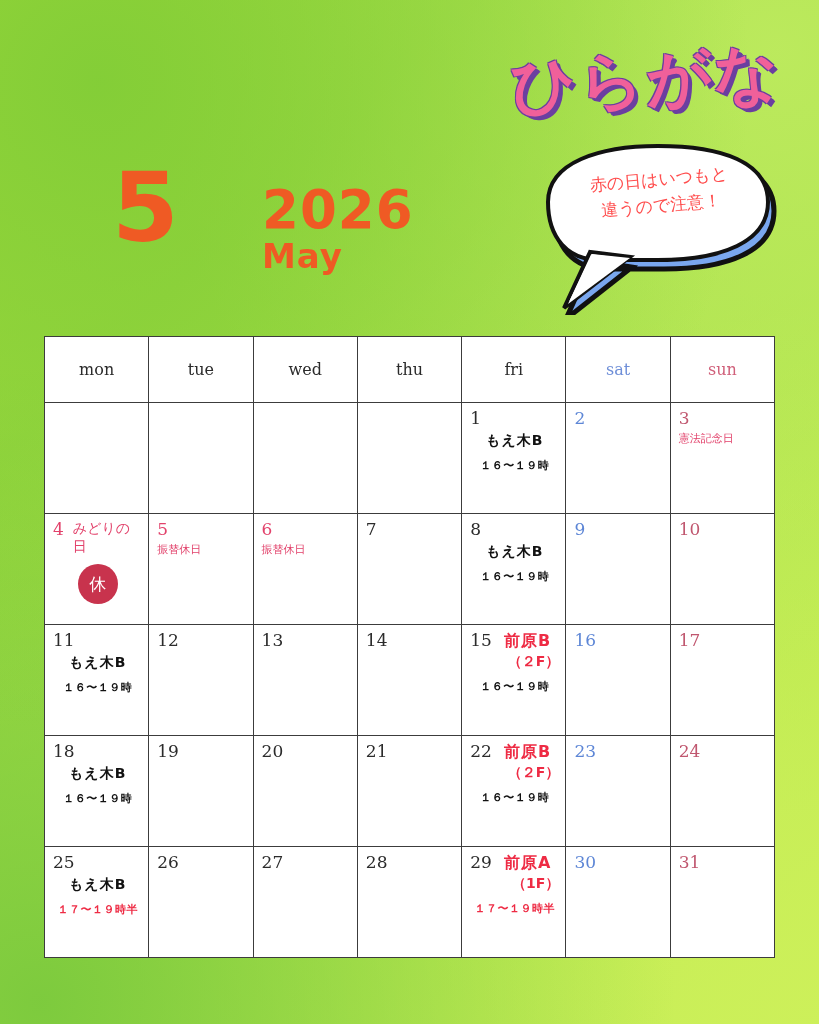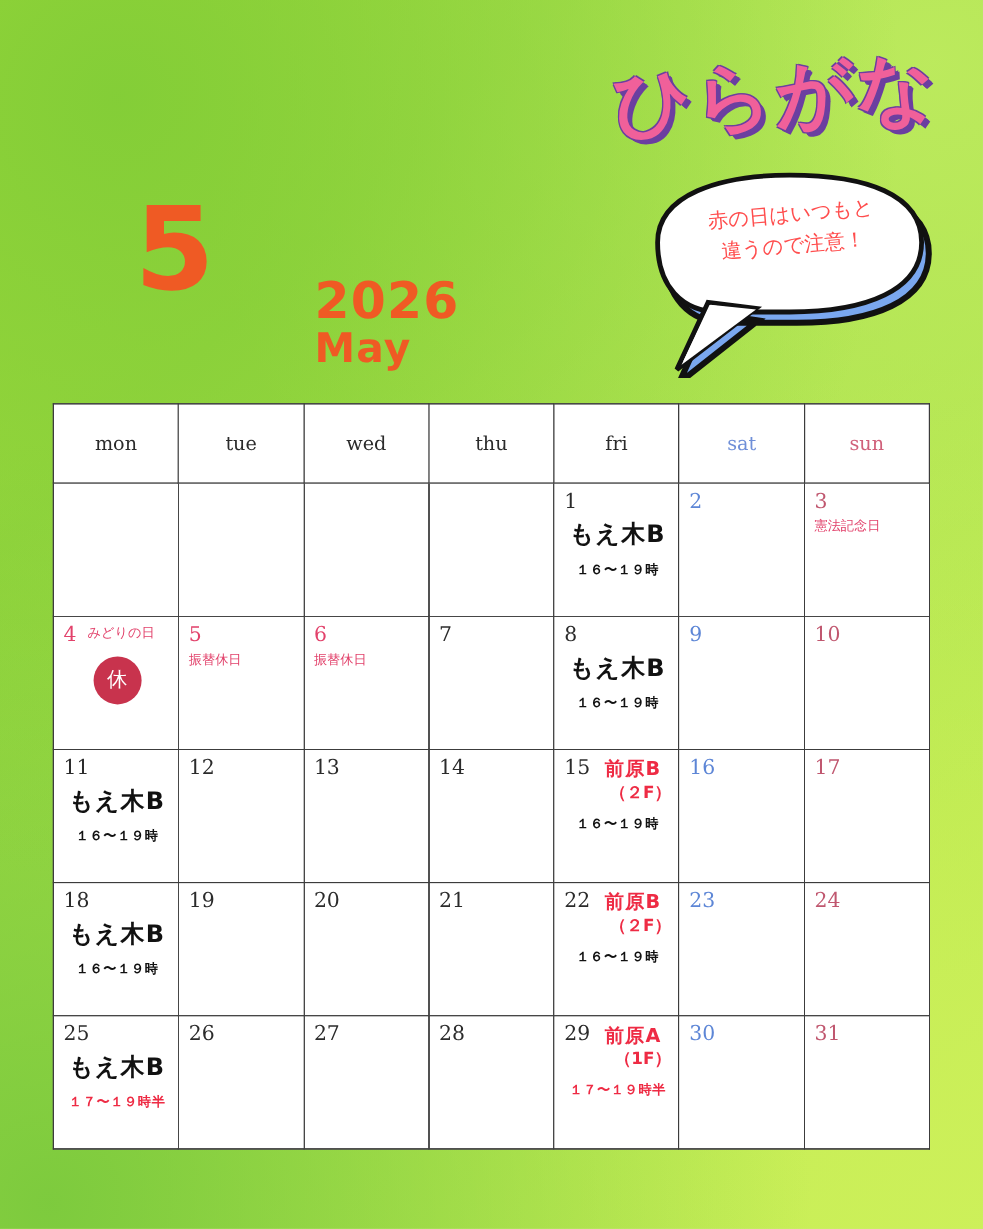--- a/index.html
+++ b/index.html
@@ -58,24 +58,23 @@
   }
   .year-block {
     position: absolute;
     left: 262px;
     top: 182px;
     color: #ef5a24;
     font-family: "DejaVu Sans", sans-serif;
     font-weight: bold;
   }
   .year-block .year {
-    font-size: 42px;
+    font-size: 53px;
     line-height: 1.05;
     letter-spacing: 1px;
-    margin-top: 47px;
   }
   .year-block .month-en {
     font-size: 34px;
     line-height: 1.1;
     letter-spacing: 1px;
   }
 
   
   .balloon-wrap {
     position: absolute;
@@ -143,40 +142,40 @@
   .daynum.sat { color: #5d86d6; }
   .daynum.sun { color: #c0576f; }
   .daynum.holiday { color: #e2426b; }
   .hol-label {
     font-size: 11px;
     color: #e2426b;
     font-family: Liberation Sans, sans-serif;
     margin-top: 3px;
   }
   .hol-inline {
-    font-size: 11px;
+    font-size: 14px;
     color: #e2426b;
     font-family: "DejaVu Sans", sans-serif;
     margin-left: 5px;
   }
   .rest-badge {
     width: 40px;
     height: 40px;
     border-radius: 50%;
     background: #c8334d;
     color: #ffffff;
     font-size: 17px;
     font-family: "DejaVu Sans", sans-serif;
     display: flex;
     align-items: center;
     justify-content: center;
     margin: 8px auto 0 auto;
   }
   .ev-name {
-    font-size: 20px;
+    font-size: 14px;
     font-weight: bold;
     font-family: "DejaVu Sans", sans-serif;
     color: #111111;
     text-align: center;
     margin-top: 4px;
     letter-spacing: 1px;
   }
   .ev-name.red {
     color: #ee2b44;
     font-size: 16px;

